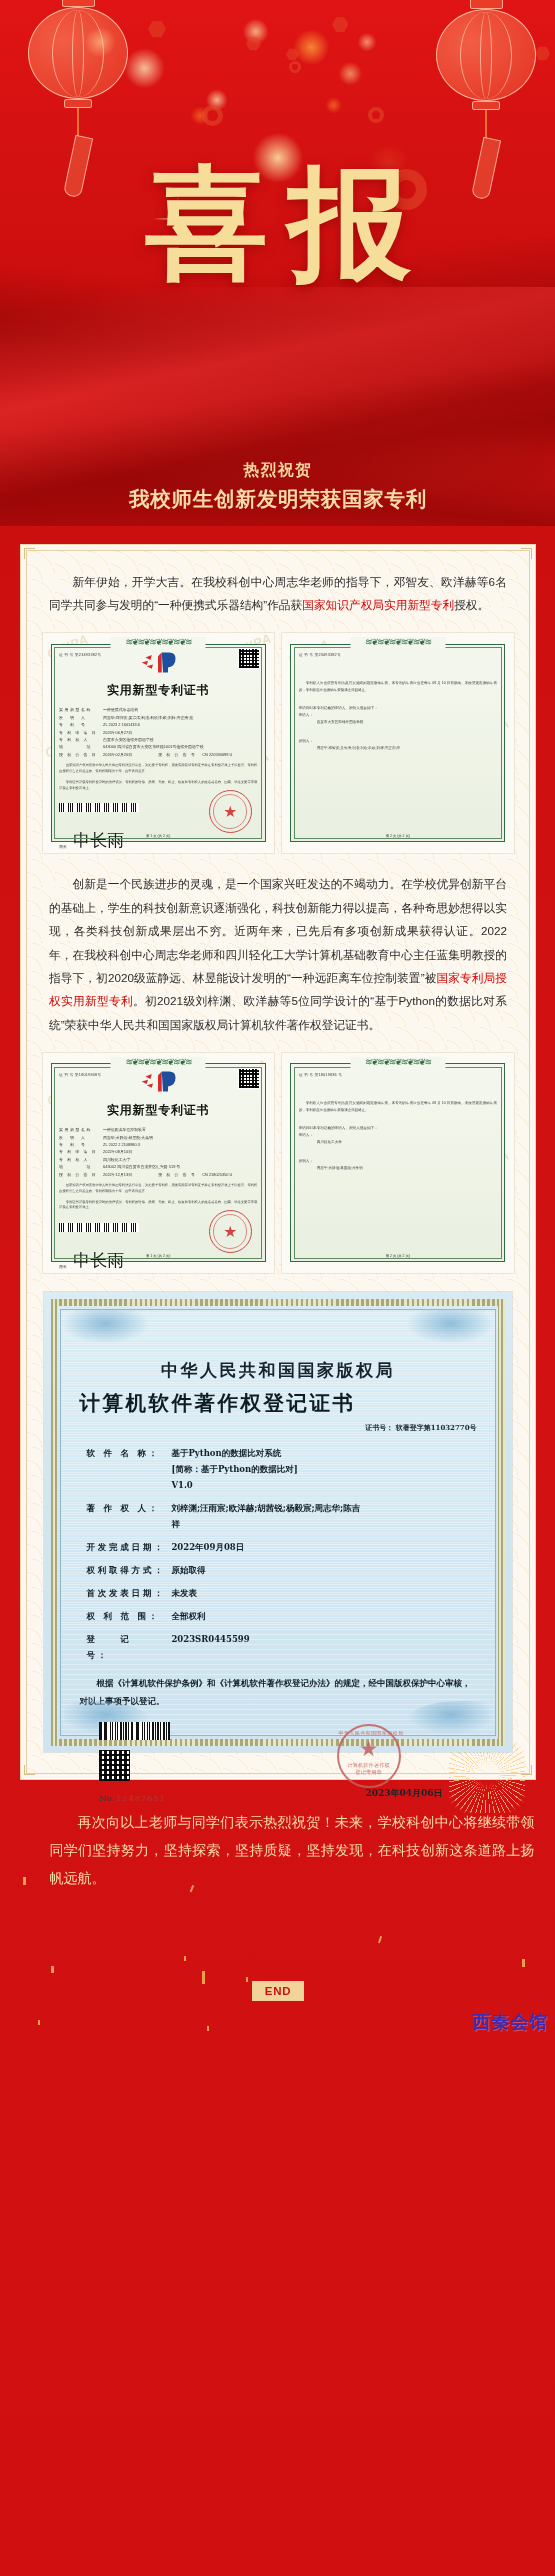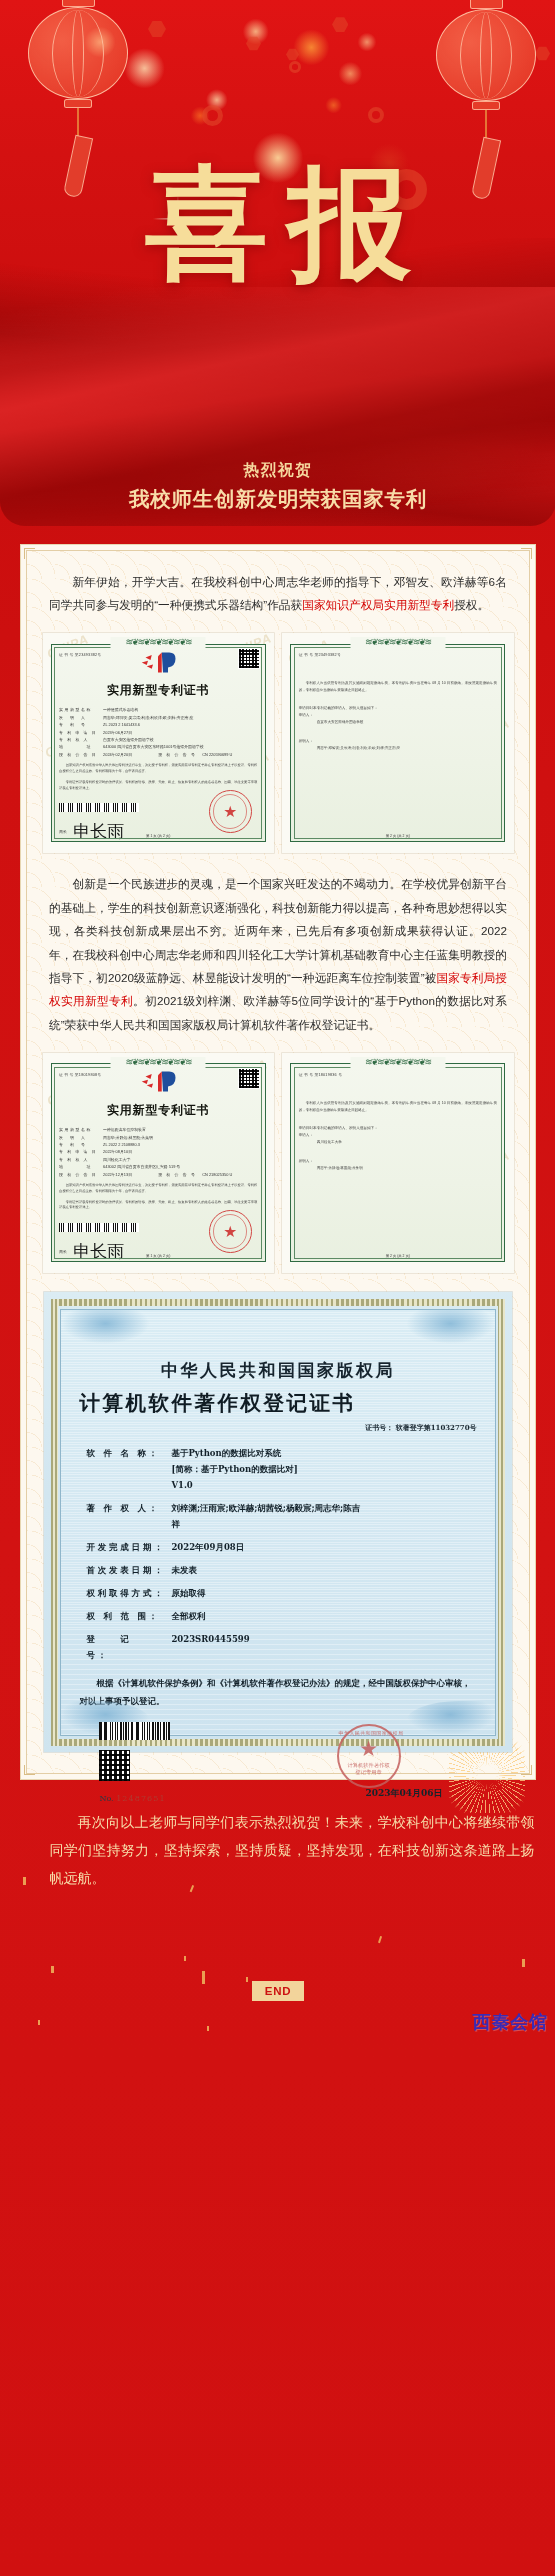--- a/index.html
+++ b/index.html
@@ -15,21 +15,21 @@
     width: 556px;
     min-height: 2576px;
     background:
       radial-gradient(ellipse 197px 131px at 74% 16%, rgba(255,190,90,.40), rgba(255,150,40,0) 70%),
       radial-gradient(ellipse 164px 107px at 42% 17%, rgba(255,225,150,.35), rgba(255,180,60,0) 70%),
       linear-gradient(180deg, #e01414 0%, #d41111 6%, #c90d0d 14%, #cf1010 30%, #d21212 60%, #d01010 100%);
     overflow: hidden;
   }
 
   
-  .hero { position: relative; height: 526px; overflow: hidden; border-radius: 25px; }
+  .hero { position: relative; height: 526px; overflow: hidden; }
   .hero-bg {
     position: absolute; inset: 0;
     background:
       radial-gradient(circle 21.4px at 18% 8%, rgba(255,235,170,.85), rgba(255,200,90,0) 72%),
       radial-gradient(circle 28px at 26% 13%, rgba(255,245,195,.75), rgba(255,200,90,0) 72%),
       radial-gradient(circle 18px at 46% 6%, rgba(255,235,170,.7), rgba(255,200,90,0) 72%),
       radial-gradient(circle 15px at 39% 19%, rgba(255,240,185,.7), rgba(255,200,90,0) 72%),
       radial-gradient(circle 25px at 56% 9%, rgba(255,170,60,.75), rgba(255,150,40,0) 72%),
       radial-gradient(circle 16.4px at 63% 14%, rgba(255,215,140,.6), rgba(255,200,90,0) 72%),
       radial-gradient(circle 13px at 66% 8%, rgba(255,225,160,.6), rgba(255,200,90,0) 72%),
@@ -216,21 +216,21 @@
     margin-top: 5px; font-size: 3.3px; color: #444; line-height: 1.75;
     text-align: justify; text-indent: 2em;
   }
   .cert-barcode {
     margin-top: 11.5px; height: 9px; width: 80px;
     background-image: repeating-linear-gradient(90deg,
       #111 0 0.8px, #fff 0.8px 1.6px, #111 1.6px 3.3px, #fff 3.3px 4.1px,
       #111 4.1px 5px, #fff 5px 6.6px, #111 6.6px 7.4px, #fff 7.4px 9px);
   }
   .cert-sign {
-    margin-top: 11px; display: flex; align-items: center; gap: 6.6px;
+    margin-top: 20px; display: flex; align-items: flex-end; gap: 6.6px;
   }
   .cert-sign .lbl { font-size: 3.8px; color: #333; }
   .cert-sign .sig {
     font-family: "DejaVu Serif", "Liberation Serif", serif;
     font-size: 17px; color: #1a1a1a; line-height: 1;
   }
   .cert-seal {
     position: absolute; right: 13px; bottom: 8.2px;
     width: 43px; height: 43px; border-radius: 50%;
     border: 1.8px solid #cc2020; color: #cc2020;
@@ -635,26 +635,26 @@
             <span class="v">
               <div>刘梓渊;汪雨宸;欧洋赫;胡茜锐;杨毅宸;周志华;陈吉</div>
               <div>祥</div>
             </span>
           </div>
           <div class="swf">
             <span class="k">开发完成日期：</span>
             <span class="v">2022年09月08日</span>
           </div>
           <div class="swf">
+            <span class="k">权利取得方式：</span>
+            <span class="v">原始取得</span>
+          </div>
+          <div class="swf">
             <span class="k">首次发表日期：</span>
             <span class="v">未发表</span>
-          </div>
-          <div class="swf">
-            <span class="k">权利取得方式：</span>
-            <span class="v">原始取得</span>
           </div>
           <div class="swf">
             <span class="k">权 利 范 围：</span>
             <span class="v">全部权利</span>
           </div>
           <div class="swf">
             <span class="k">登　　记　　号：</span>
             <span class="v">2023SR0445599</span>
           </div>
         </div>

